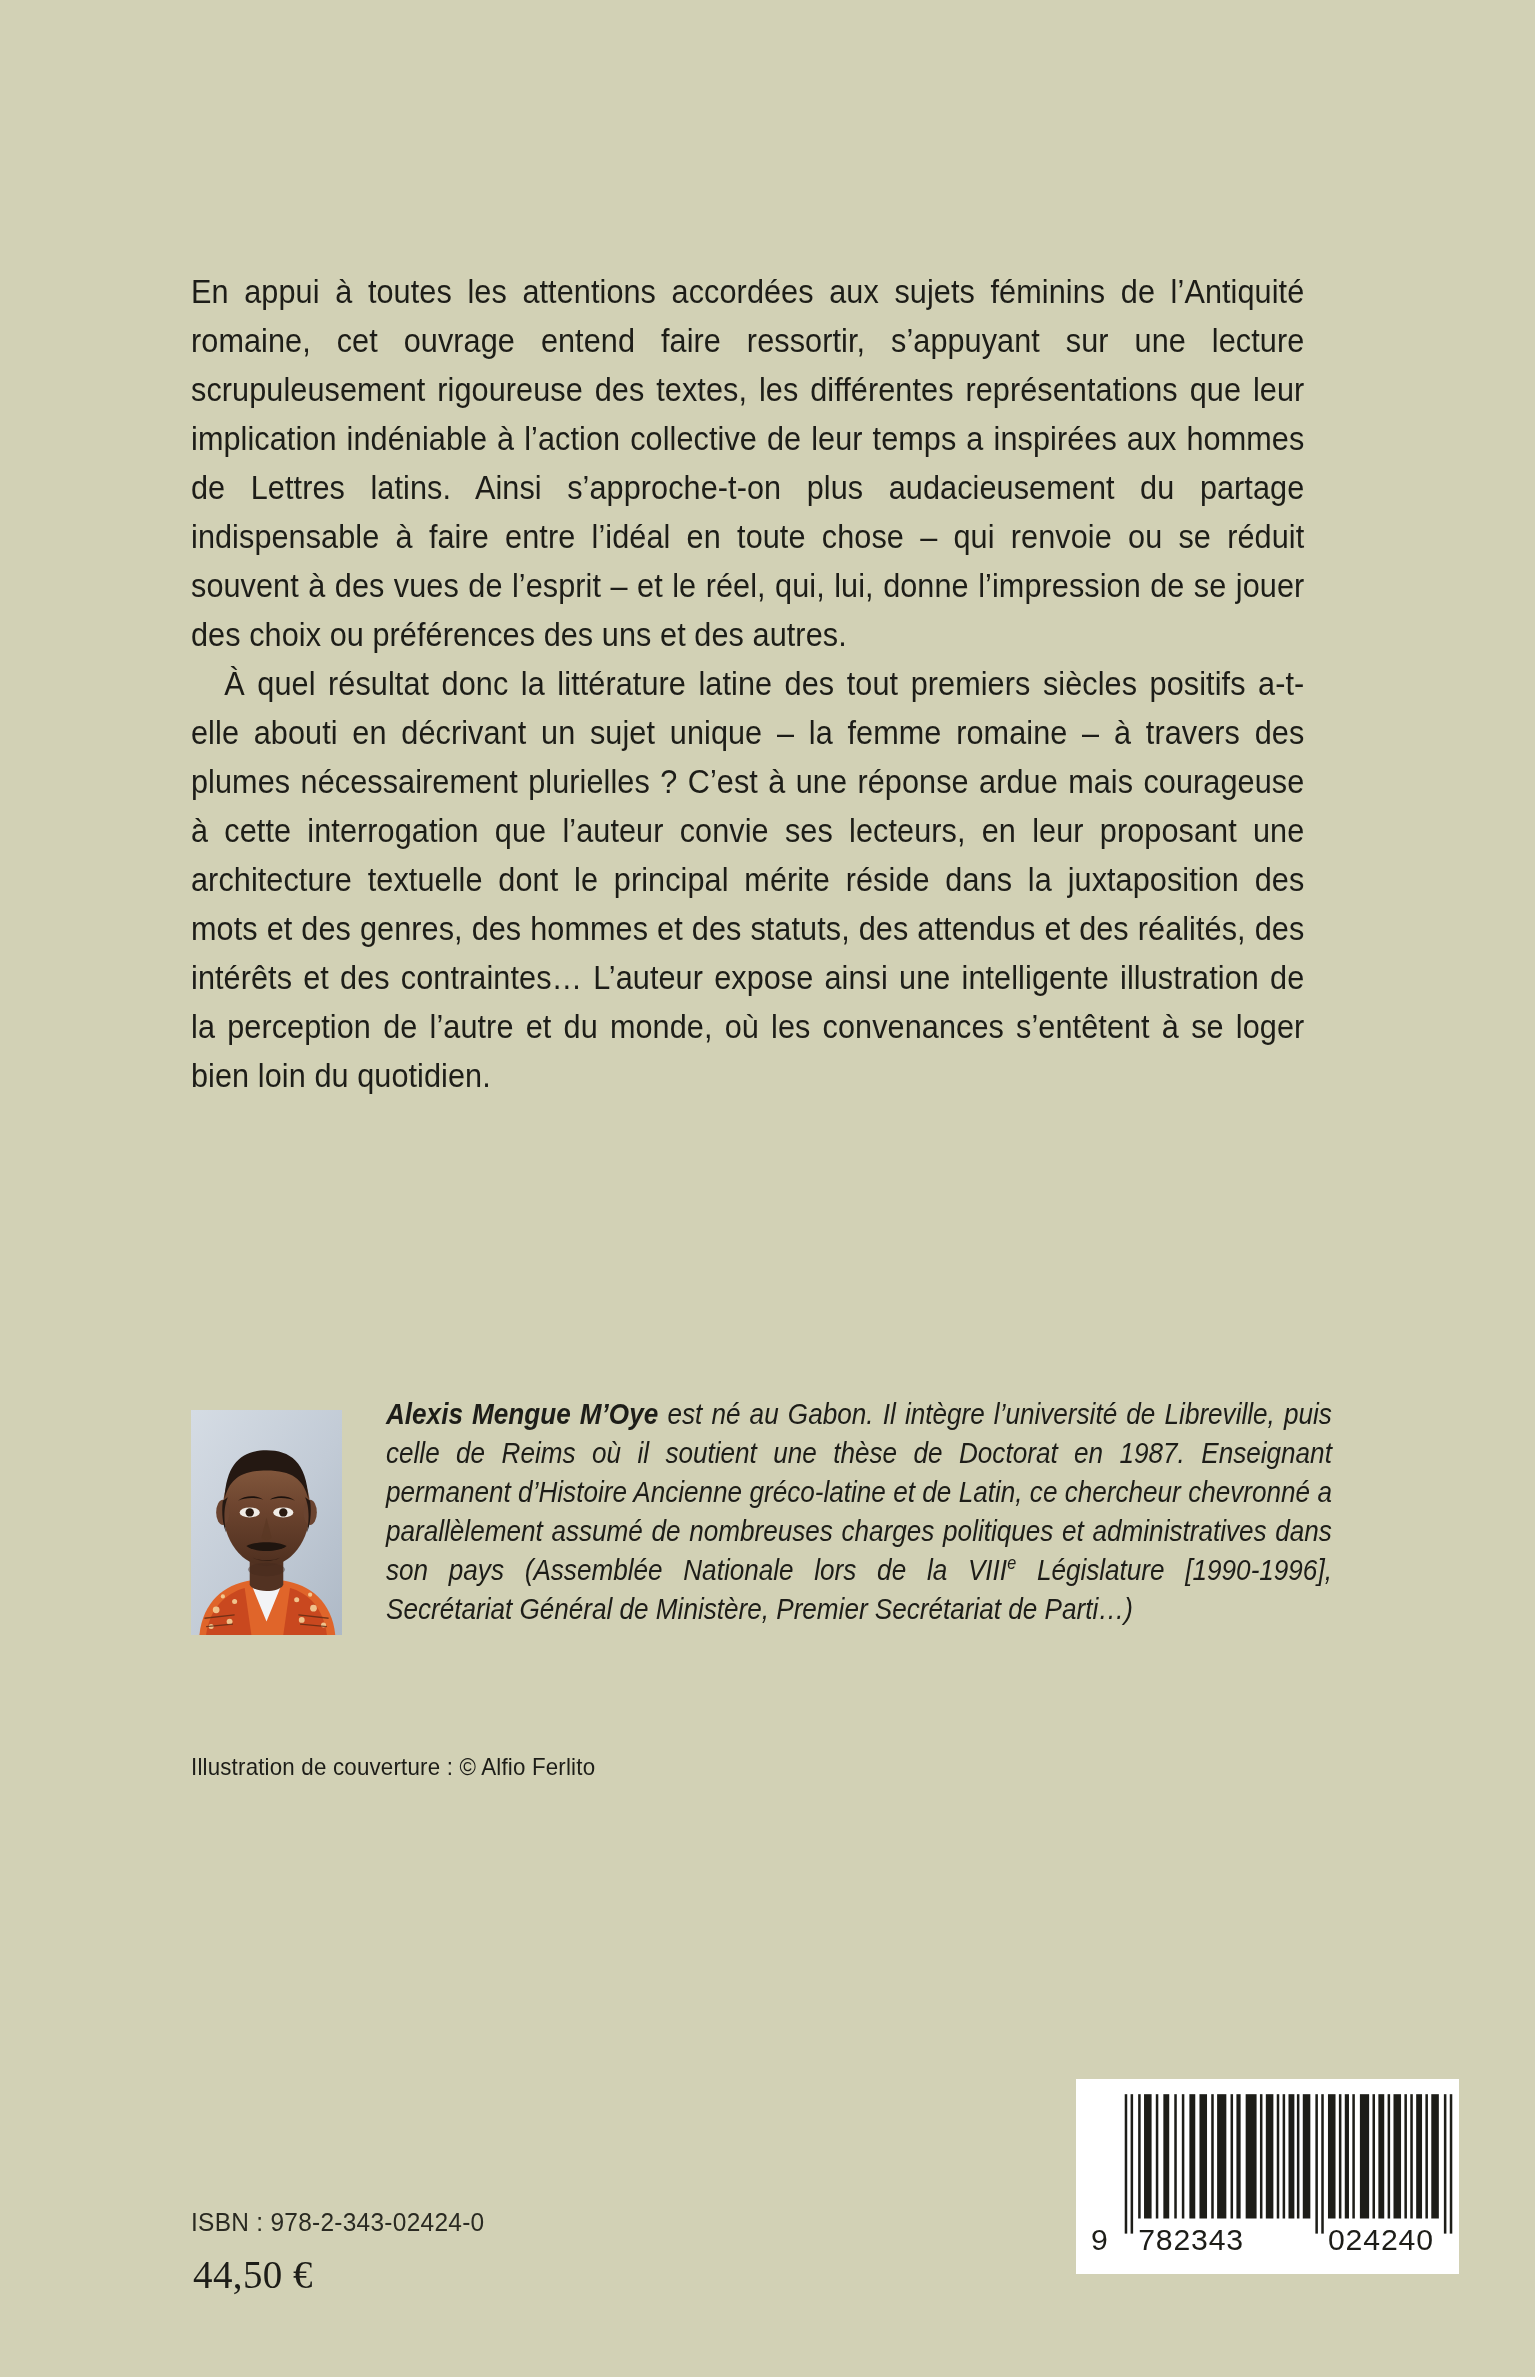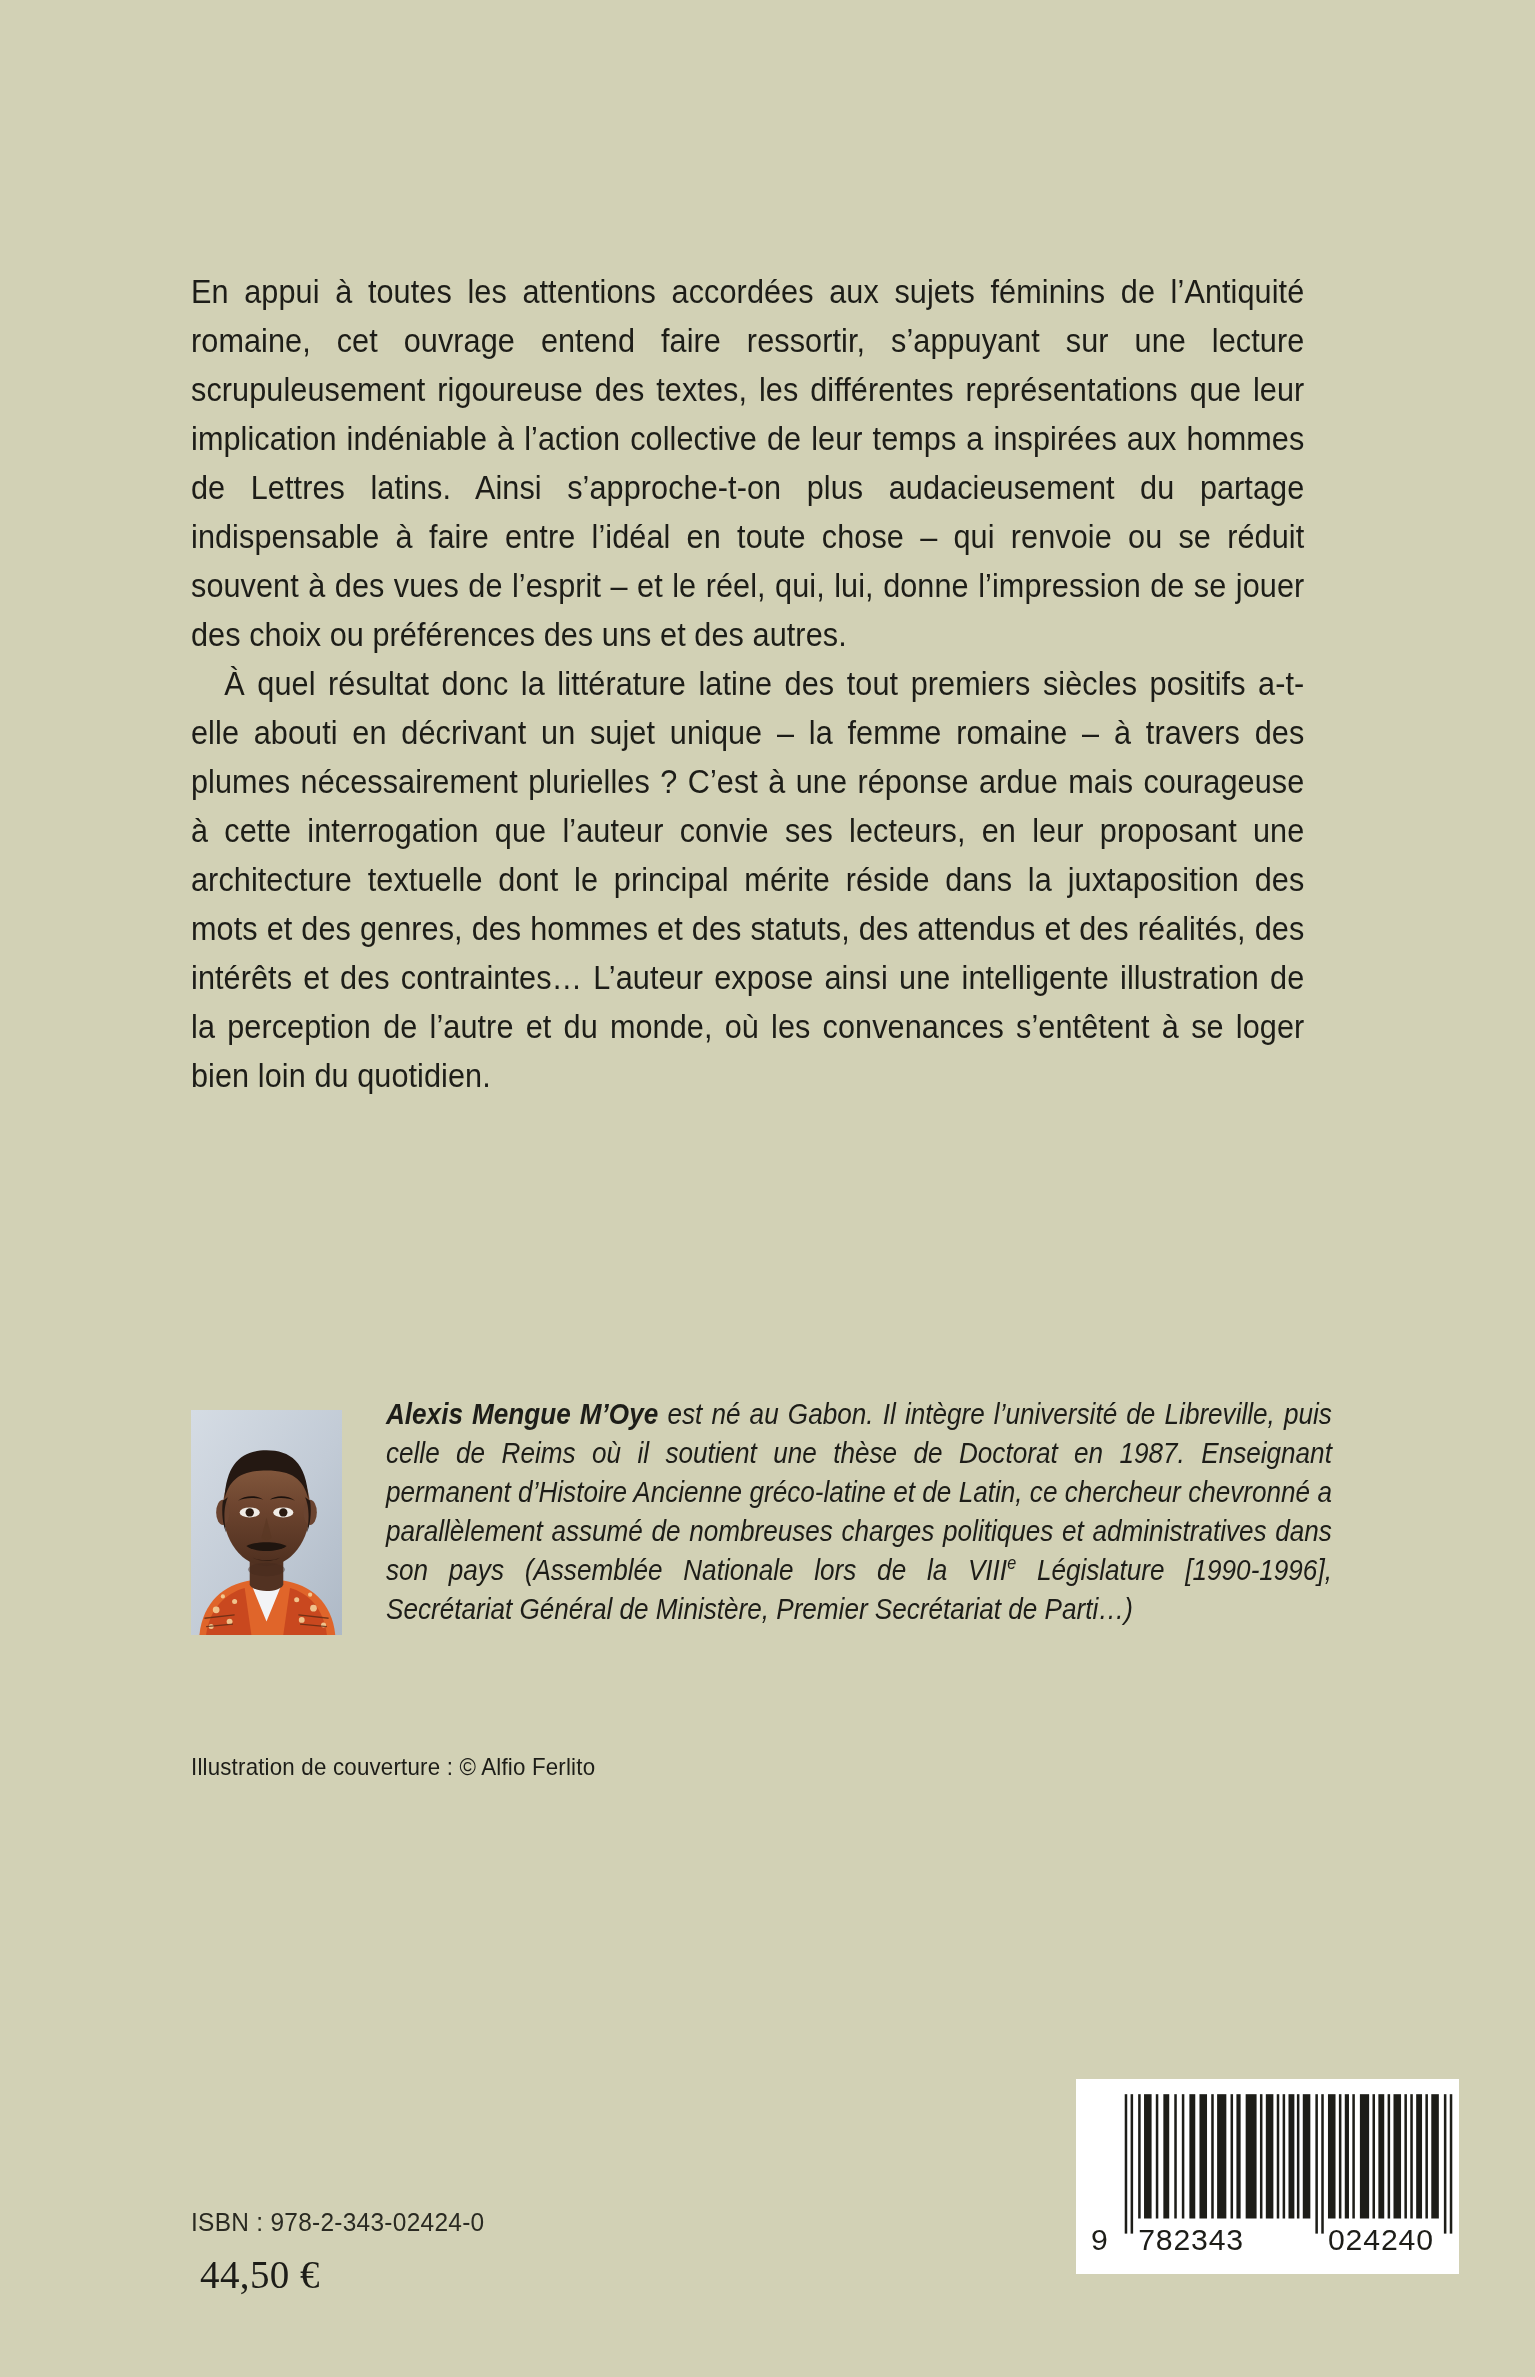--- a/index.html
+++ b/index.html
@@ -117,21 +117,21 @@
     color: #2a2a22;
     font-family: "Liberation Sans", sans-serif;
     font-size: 26px;
     letter-spacing: 0.3px;
     transform: scaleX(0.94);
     transform-origin: left top;
     white-space: nowrap;
   }
   .price {
     position: absolute;
-    left: 200px;
+    left: 193px;
     top: 2252px;
     color: #1d1d18;
     font-family: "Liberation Serif", serif;
     font-size: 39px;
     letter-spacing: 0.4px;
     white-space: nowrap;
   }
 
   
   .barcode-box {

